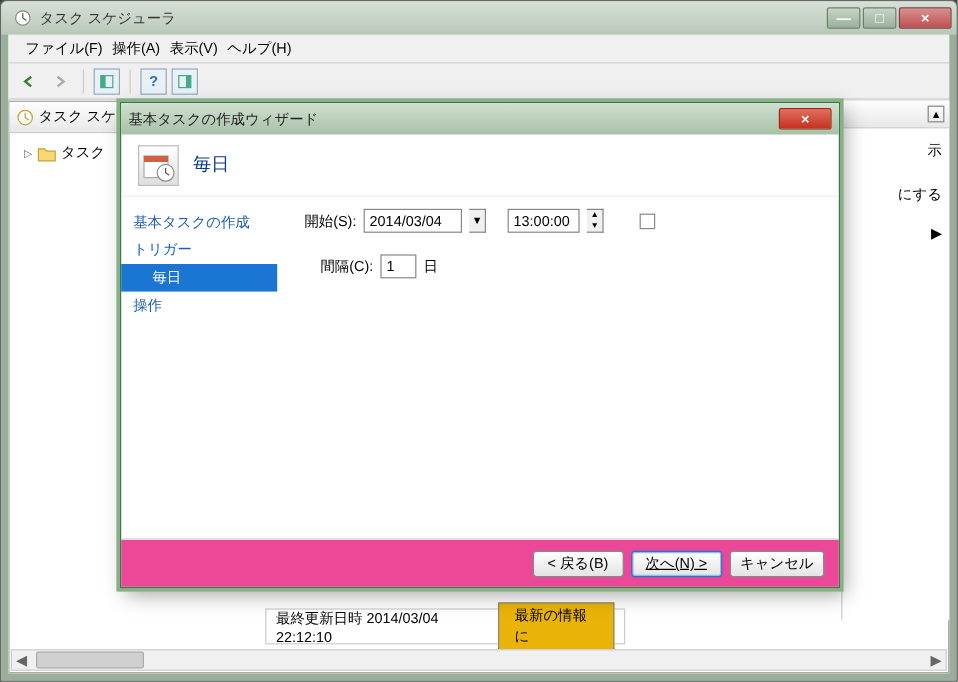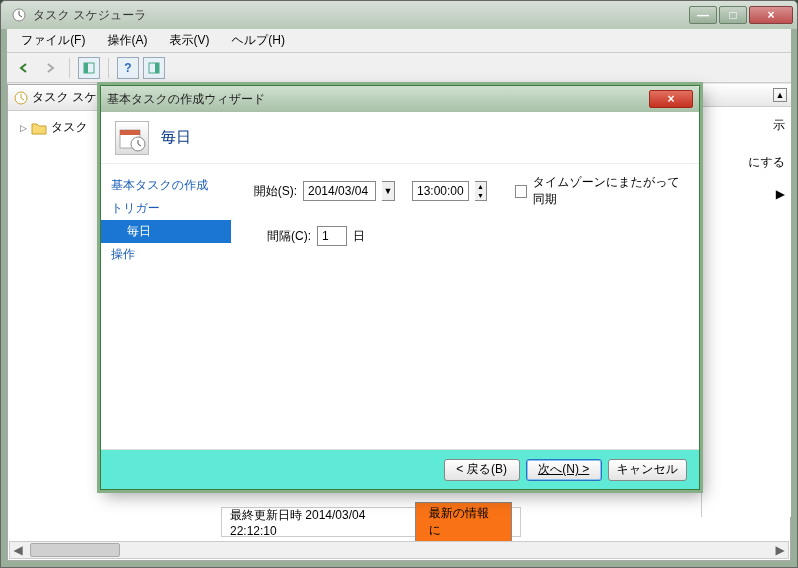--- a/index.html
+++ b/index.html
@@ -7,39 +7,39 @@
 
 
 .main-window { position: absolute; top: 0; left: 0; width: 798px; height: 568px; background: #e8e8e8; border: 1px solid #666; border-radius: 5px 5px 0 0; box-shadow: inset 0 0 0 6px #9aaf9a; }
 .titlebar { height: 28px; background: linear-gradient(#d8e0d8,#b8c8b8); display: flex; align-items: center; padding: 0 4px; border-radius: 5px 5px 0 0; }
 .title-icon { width: 16px; height: 16px; margin: 0 6px; }
 .title-text { flex: 1; color: #333; }
 .win-btns { display: flex; gap: 2px; }
 .win-btn { width: 28px; height: 18px; background: linear-gradient(#c8d4c8,#9ab09a); border: 1px solid #6a806a; border-radius: 2px; display: flex; align-items: center; justify-content: center; color: #fff; font-weight: bold; }
 .win-btn.close { background: linear-gradient(#d89090,#c05050); border-color: #804040; width: 44px; }
 
-.menubar { height: 24px; background: #f0f0f0; display: flex; align-items: center; padding: 0 10px; gap: 14px; border-bottom: 1px solid #ccc; margin: 0 6px; }
+.menubar { height: 24px; background: #f0f0f0; display: flex; align-items: center; padding: 0 10px; border-bottom: 1px solid #ccc; margin: 0 6px; }
 .menu-item { padding: 2px 4px; }
 
 .toolbar { height: 30px; background: #f0f0f0; display: flex; align-items: center; padding: 0 6px; gap: 4px; border-bottom: 1px solid #ccc; margin: 0 6px; }
 .tool-btn { width: 22px; height: 22px; border: 1px solid transparent; display: flex; align-items: center; justify-content: center; }
 .tool-btn.boxed { border: 1px solid #9ab; background: #e8f0f8; }
 
 .content { position: absolute; top: 83px; left: 6px; right: 6px; bottom: 6px; background: #fff; border: 1px solid #aaa; display: flex; flex-direction: column; }
 .tree-header { background: linear-gradient(#fefefe,#e8e8e8); border-bottom: 1px solid #ccc; padding: 4px 6px; display: flex; align-items: center; gap: 4px; }
 .tree-body { padding: 6px 12px; flex: 1; }
 .tree-row { display: flex; align-items: center; gap: 4px; padding: 2px 0; }
 
 .right-panel { position: absolute; right: 6px; top: 83px; width: 90px; bottom: 50px; background: #fff; border-left: 1px solid #ccc; }
 .right-panel .hdr { background: linear-gradient(#fefefe,#e8e8e8); padding: 4px; border-bottom: 1px solid #ccc; display:flex; justify-content:flex-end;}
 .right-panel .item { padding: 10px 6px; text-align: right; }
 .arrow { text-align: right; padding: 6px; }
 
 .bottom-status { position: absolute; left: 220px; bottom: 30px; height: 30px; background: #fff; border: 1px solid #ccc; display: flex; align-items: center; padding: 0 8px; gap: 8px; width: 300px;}
-.bottom-btn { border: 1px solid #888; background: #f97316; padding: 2px 13px; }
+.bottom-btn { border: 1px solid #888; background: #eab308; padding: 2px 13px; }
 
 .hscroll { position: absolute; left: 8px; bottom: 8px; right: 8px; height: 18px; background: #f0f0f0; border: 1px solid #ccc; display: flex; align-items: center; }
 .hscroll .thumb { width: 90px; height: 14px; background: #d0d0d0; border: 1px solid #aaa; margin-left: 4px; border-radius: 2px;}
 .hscroll .arr { width: 16px; text-align: center; color:#666;}
 
 
 .wizard { position: absolute; left: 100px; top: 85px; width: 600px; height: 405px; background: #fff; border: 1px solid #3a7a3a; box-shadow: 0 0 0 3px #88b088, 4px 6px 16px rgba(0,0,0,.35); border-radius: 0; }
 .wiz-titlebar { height: 26px; background: linear-gradient(#d0e0d0,#a8c0a8); display: flex; align-items: center; padding: 0 6px; border-radius: 3px 3px 0 0; }
 .wiz-title { flex: 1; color: #222; }
 .wiz-close { width: 44px; height: 18px; background: linear-gradient(#e27060,#c53020); border: 1px solid #a02818; border-radius: 2px; color: #fff; display: flex; align-items: center; justify-content: center; font-weight: bold; }
@@ -53,21 +53,21 @@
 .wiz-nav-item.sel { background: #1a76d2; color: #fff; }
 .wiz-main { flex: 1; padding: 10px 16px; }
 .form-row { display: flex; align-items: center; gap: 6px; margin-bottom: 18px; }
 .form-row label { min-width: 50px; text-align: right; }
 .date-input,.time-input,.num-input { border: 1px solid #888; padding: 2px 4px; background: #fff; height: 20px; }
 .date-input { width: 82px; } .dd-arrow{width:14px;height:20px;border:1px solid #888;border-left:none;background:#f0f0f0;display:flex;align-items:center;justify-content:center;font-size:9px;}
 .time-input { width: 60px; } .spin{width:14px;height:20px;border:1px solid #888;border-left:none;background:#f0f0f0;display:flex;flex-direction:column;}
 .spin div{flex:1;font-size:7px;text-align:center;line-height:9px;}
 .num-input { width: 30px; text-align:left; }
 .chk { width: 13px; height: 13px; border: 1px solid #888; background: #fff; }
-.wiz-footer { position: absolute; bottom: 0; left: 0; right: 0; height: 40px; background: #5eead4; border-top: 1px solid #ddd; display: flex; align-items: center; justify-content: flex-end; padding: 0 12px; gap: 6px; }
+.wiz-footer { position: absolute; bottom: 0; left: 0; right: 0; height: 40px; background: #ec4899; border-top: 1px solid #ddd; display: flex; align-items: center; justify-content: flex-end; padding: 0 12px; gap: 6px; }
 .wiz-btn { min-width: 76px; height: 22px; border: 1px solid #888; background: linear-gradient(#fff,#e4e4e4); border-radius: 3px; display: flex; align-items: center; justify-content: center; padding: 0 8px; }
 .wiz-btn.primary { border: 1px solid #2a72c8; box-shadow: 0 0 0 1px #8ac0f0 inset; text-decoration: underline; }
 
 svg { display: block; }
 </style>
 </head>
 <body>
 
 <div class="main-window">
   <div class="titlebar">
@@ -196,21 +196,20 @@
         <span class="date-input">2014/03/04</span>
           <span class="dd-arrow">▼</span>
         <span style="width:6px"></span>
         <span class="time-input">13:00:00</span>
           <span class="spin">
             <div>▲</div>
             <div>▼</div>
           </span>
         <span style="width:18px"></span>
         <span class="chk"></span>
-        <span>タイムゾーンにまたがって同期</span>
       </div>
       <div class="form-row">
         <label style="margin-left:14px;">間隔(C):</label>
         <span class="num-input">1</span>
         <span>日</span>
       </div>
     </div>
   </div>
   <div class="wiz-footer">
     <div class="wiz-btn">&lt; 戻る(B)</div>

